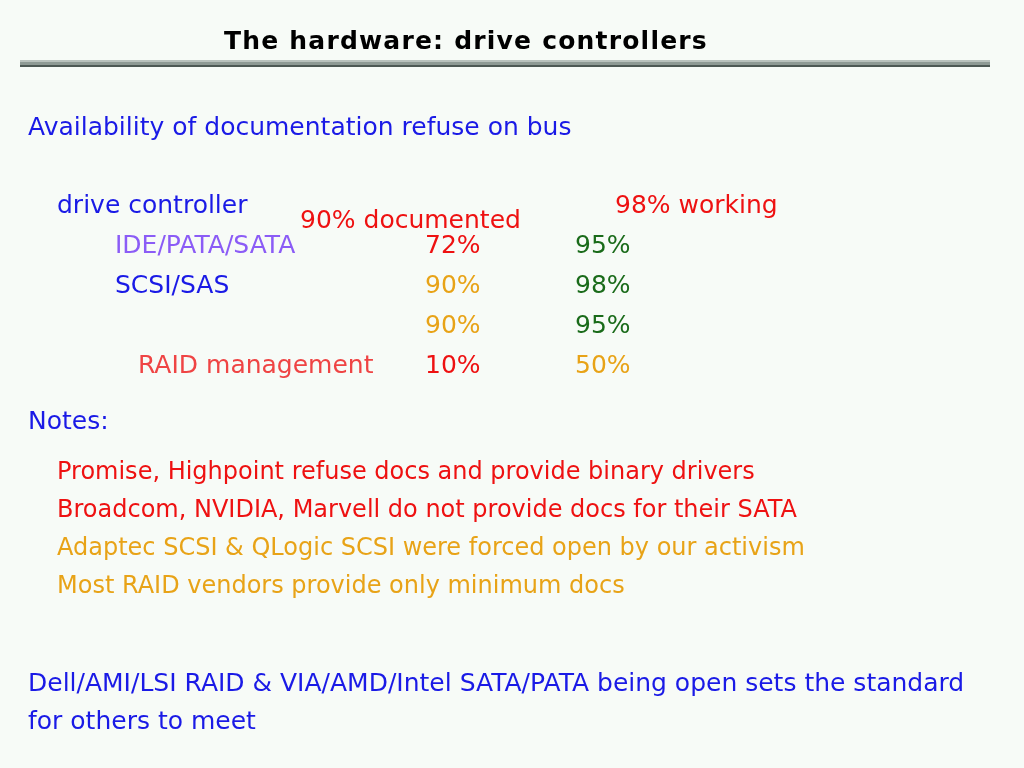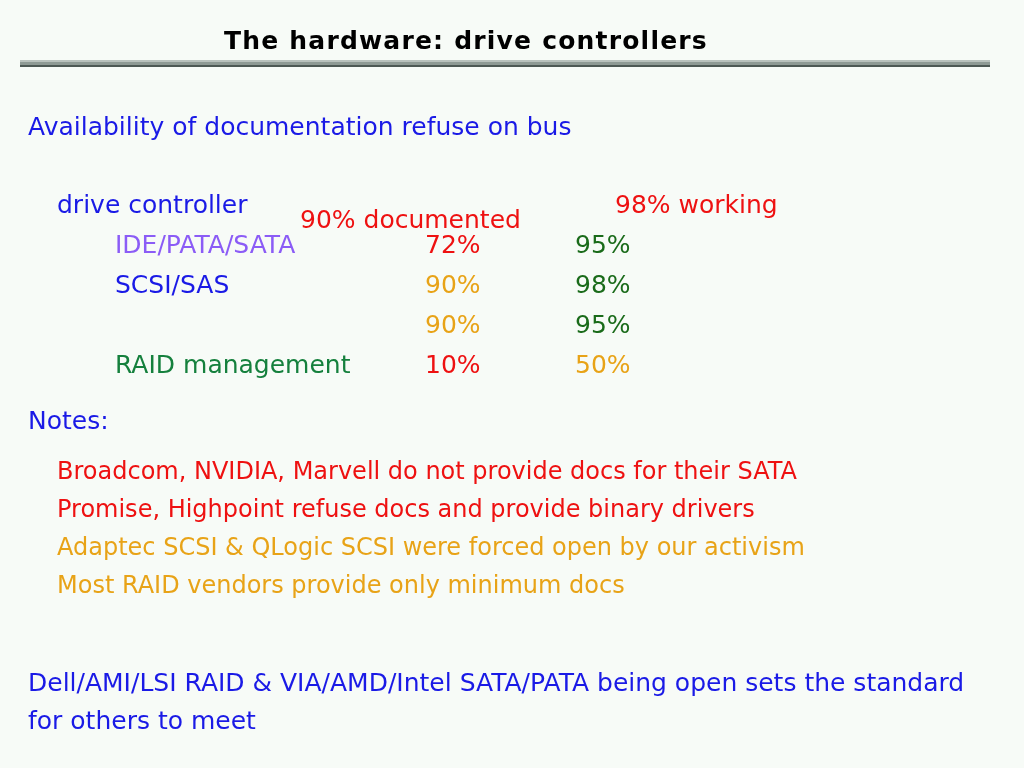--- a/index.html
+++ b/index.html
@@ -156,29 +156,29 @@
     <span class="c-doc" style="color: rgb(232, 163, 23);">90%</span>
     <span class="c-work" style="color: rgb(26, 107, 26);">98%</span>
   </div>
 
   <div class="trow data">
     <span class="c-doc" style="color: rgb(232, 163, 23);">90%</span>
     <span class="c-work" style="color: rgb(26, 107, 26);">95%</span>
   </div>
 
   <div class="trow data">
-    <span class="c-label" style="color: #15803d;">RAID management</span>
+    <span class="c-label" style="color: #ef4444; margin-left: 23px;">RAID management</span>
     <span class="c-doc" style="color: rgb(238, 17, 17);">10%</span>
     <span class="c-work" style="color: rgb(232, 163, 23);">50%</span>
   </div>
 </div>
 
 <div id="notes-block">
   <div id="notes-heading" class="blue" style="color: rgb(26, 26, 230);">Notes:</div>
   <div id="notes-list">
+    <div class="note-item" style="color: rgb(238, 17, 17);">Promise, Highpoint refuse docs and provide binary drivers</div>
     <div class="note-item" style="color: rgb(238, 17, 17);">Broadcom, NVIDIA, Marvell do not provide docs for their SATA</div>
-    <div class="note-item" style="color: rgb(238, 17, 17);">Promise, Highpoint refuse docs and provide binary drivers</div>
     <div class="note-item" style="color: rgb(232, 163, 23);">Adaptec SCSI &amp; QLogic SCSI were forced open by our activism</div>
     <div class="note-item" style="color: rgb(232, 163, 23);">Most RAID vendors provide only minimum docs</div>
   </div>
 </div>
 
 <div id="closing-paragraph" style="color: rgb(26, 26, 230);">Dell/AMI/LSI RAID &amp; VIA/AMD/Intel SATA/PATA being open sets the standard for others to meet</div>
 
 </body></html>

